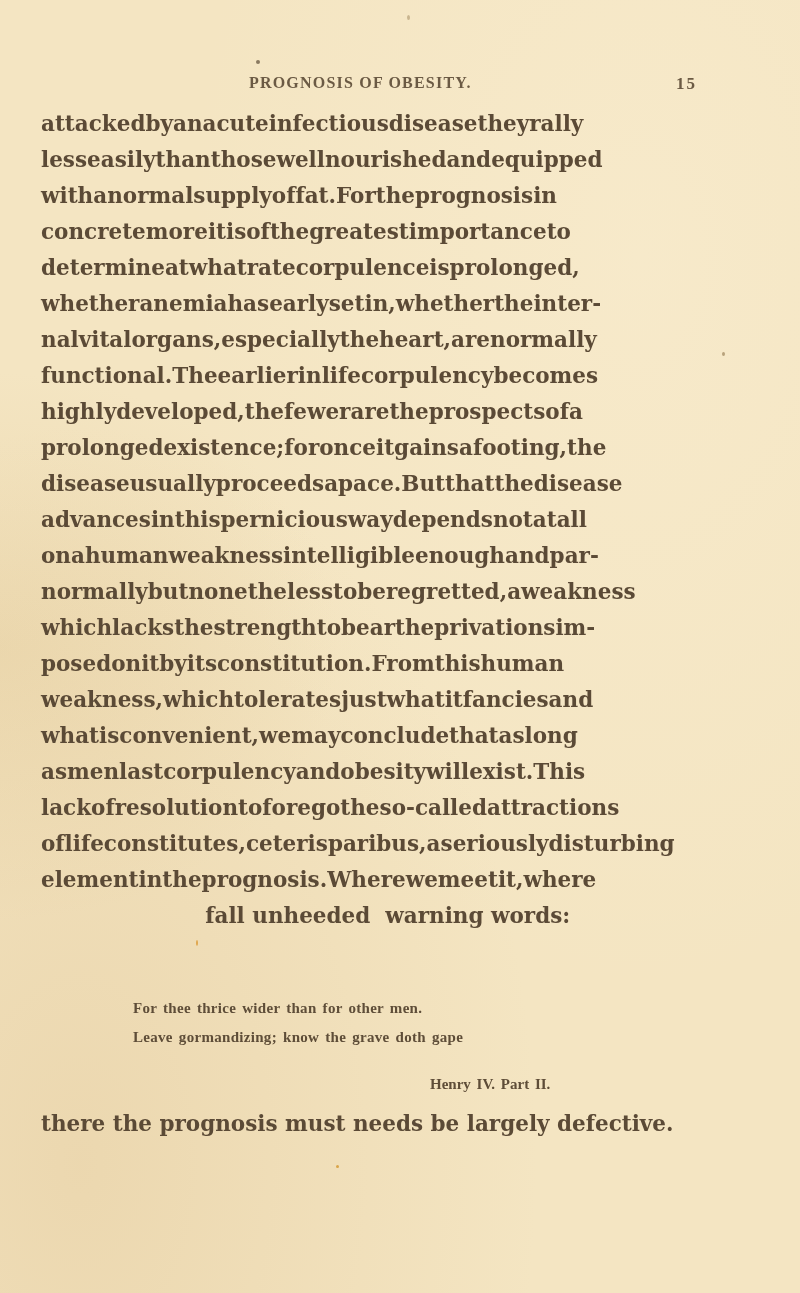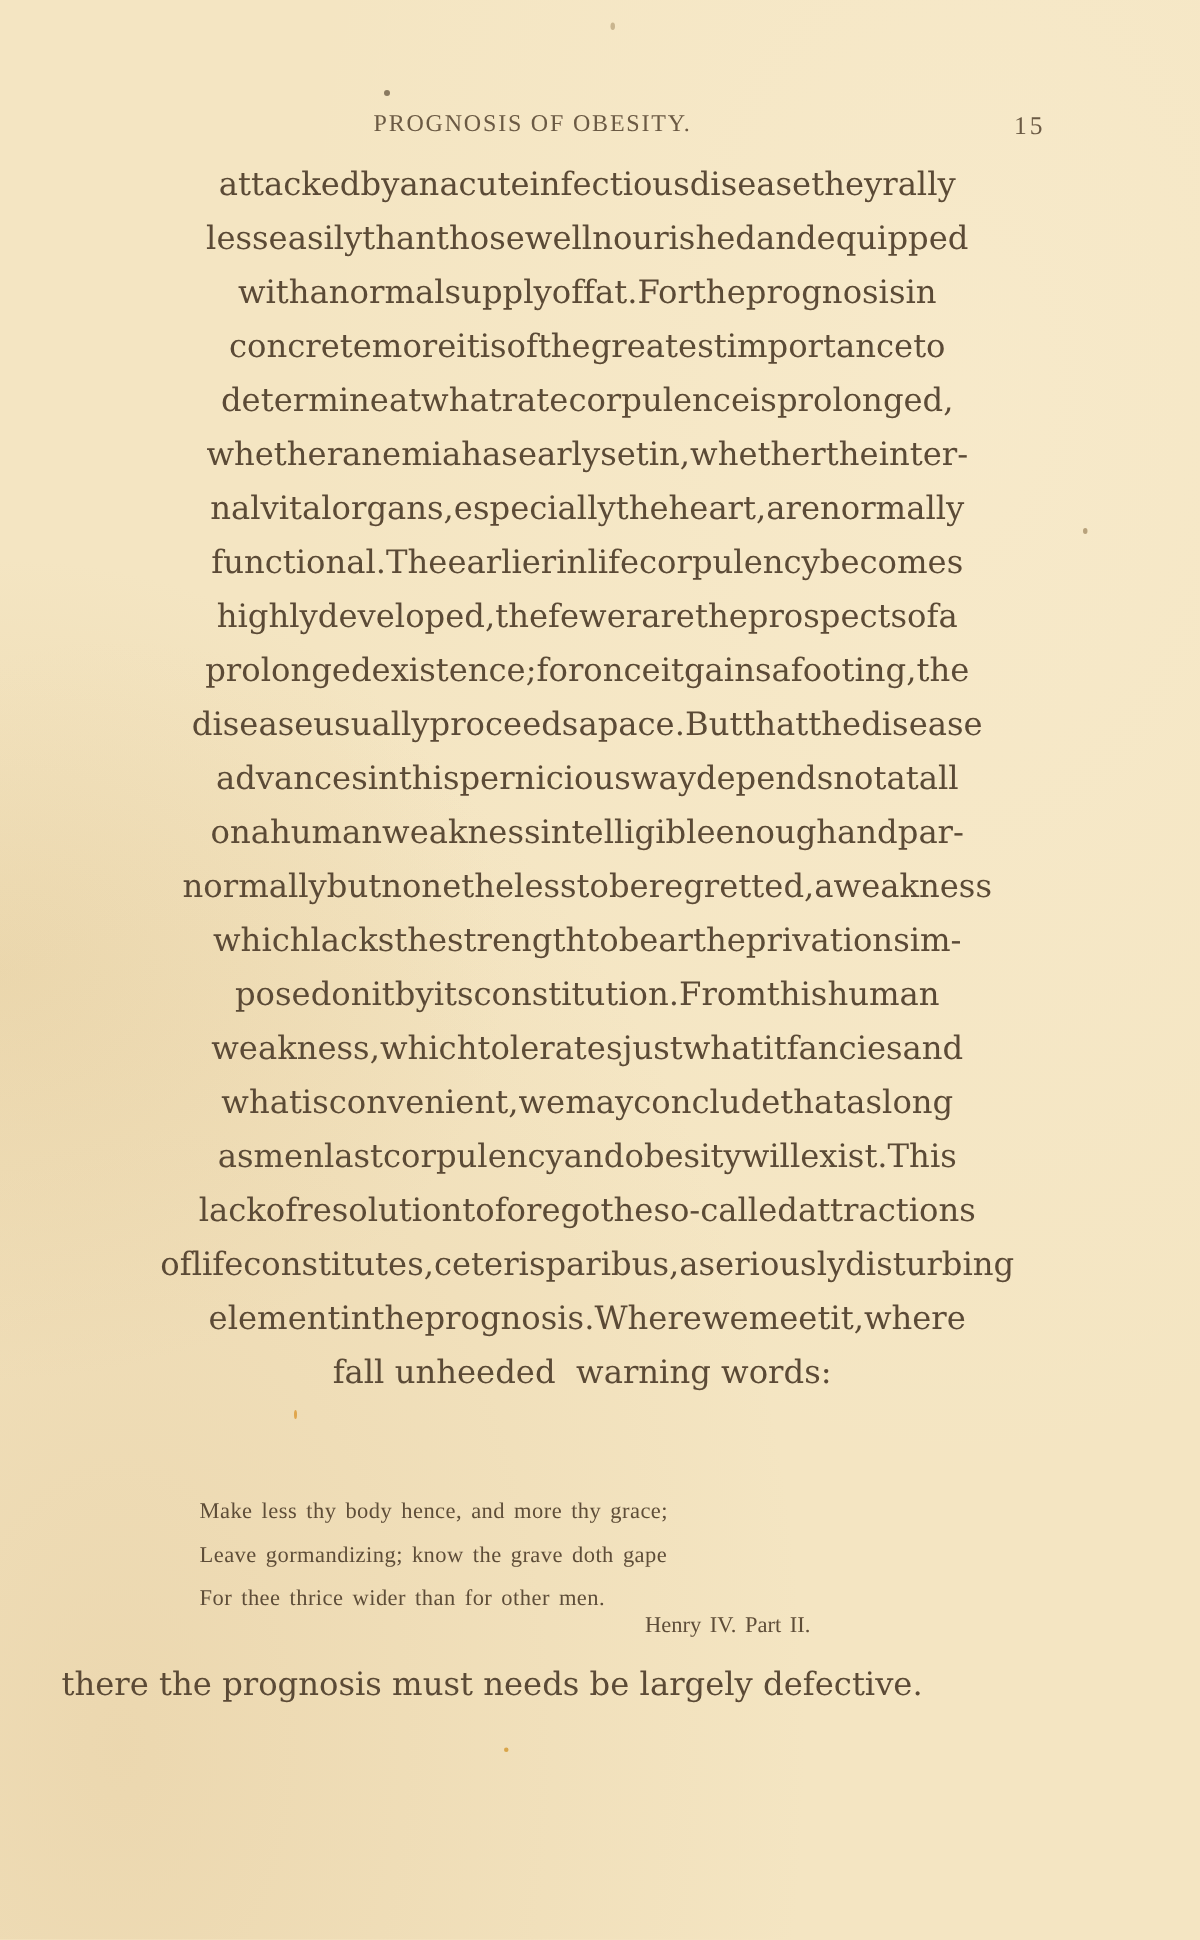--- a/index.html
+++ b/index.html
@@ -17,20 +17,21 @@
       radial-gradient(ellipse at 0% 50%, rgba(225,200,150,0.4) 0%, rgba(225,200,150,0) 30%),
       radial-gradient(ellipse at 80% 20%, rgba(250,238,210,0.5) 0%, rgba(250,238,210,0) 50%);
     font-family: "DejaVu Serif", "Liberation Serif", serif;
     color: #5b4a36;
   }
   .page {
     position: absolute;
     left: 0; top: 0;
     width: 800px;
     height: 1293px;
+    font-weight: bold;
   }
   .running-head {
     position: absolute;
     top: 74px;
     left: 249px;
     font-family: "Liberation Serif", "DejaVu Serif", serif;
     font-size: 16px;
     letter-spacing: 1.2px;
     color: #6b5a44;
   }
@@ -51,21 +52,21 @@
   }
   .line {
     height: 36px;
     line-height: 36px;
     font-size: 21.5px;
     text-align: justify;
     text-align-last: justify;
     white-space: nowrap;
     overflow: visible;
     display: flex;
-    justify-content: center;
+    justify-content: flex-start;
   }
   .line.last {
     justify-content: center;
   }
   .line span.w { display: inline-block; }
   .quote {
     position: absolute;
     left: 133px;
     top: 994px;
     font-family: "Liberation Serif", "DejaVu Serif", serif;
@@ -339,23 +340,22 @@
         <span class="w">Where</span>
         <span class="w">we</span>
         <span class="w">meet</span>
         <span class="w">it,</span>
         <span class="w">where</span>
       </div>
     <div class="line last"><span class="w">fall</span>&nbsp;<span class="w">unheeded</span>&nbsp;&nbsp;<span class="w">warning</span>&nbsp;<span class="w">words:</span>&nbsp;</div>
   </div>
 
   <div class="quote">
-    <div class="qline">Make less thy body hence, and more thy grace;</div>
+    <div class="qline">For thee thrice wider than for other men.</div>
     <div class="qline">Leave gormandizing; know the grave doth gape</div>
-    <div class="qline">For thee thrice wider than for other men.</div>
   </div>
   <div class="attribution">Henry IV. Part II.</div>
 
   <div class="closing">there the prognosis must needs be largely defective.</div>
 
   <div class="speck" style="left:407px;top:15px;width:3px;height:5px;background:#c9b58f;"></div>
   <div class="speck" style="left:256px;top:60px;width:4px;height:4px;background:#8a7a60;"></div>
   <div class="speck" style="left:722px;top:352px;width:3px;height:4px;background:#b8a27c;"></div>
   <div class="speck" style="left:336px;top:1165px;width:3px;height:3px;background:#d9a54a;"></div>
   <div class="speck" style="left:196px;top:940px;width:2px;height:6px;background:#e0a64d;"></div>

